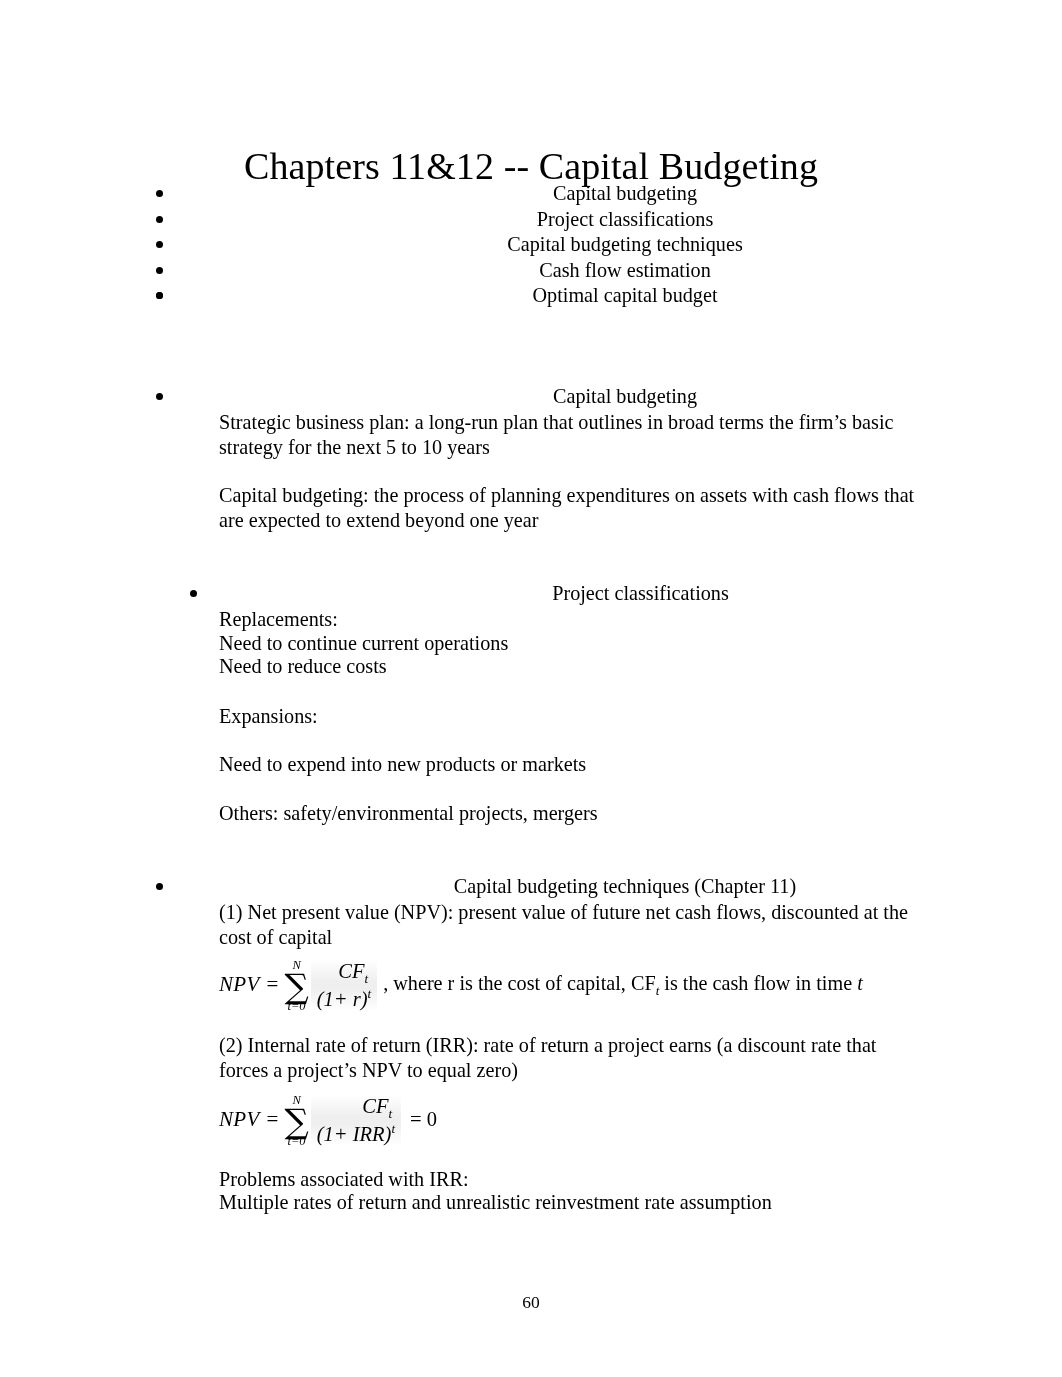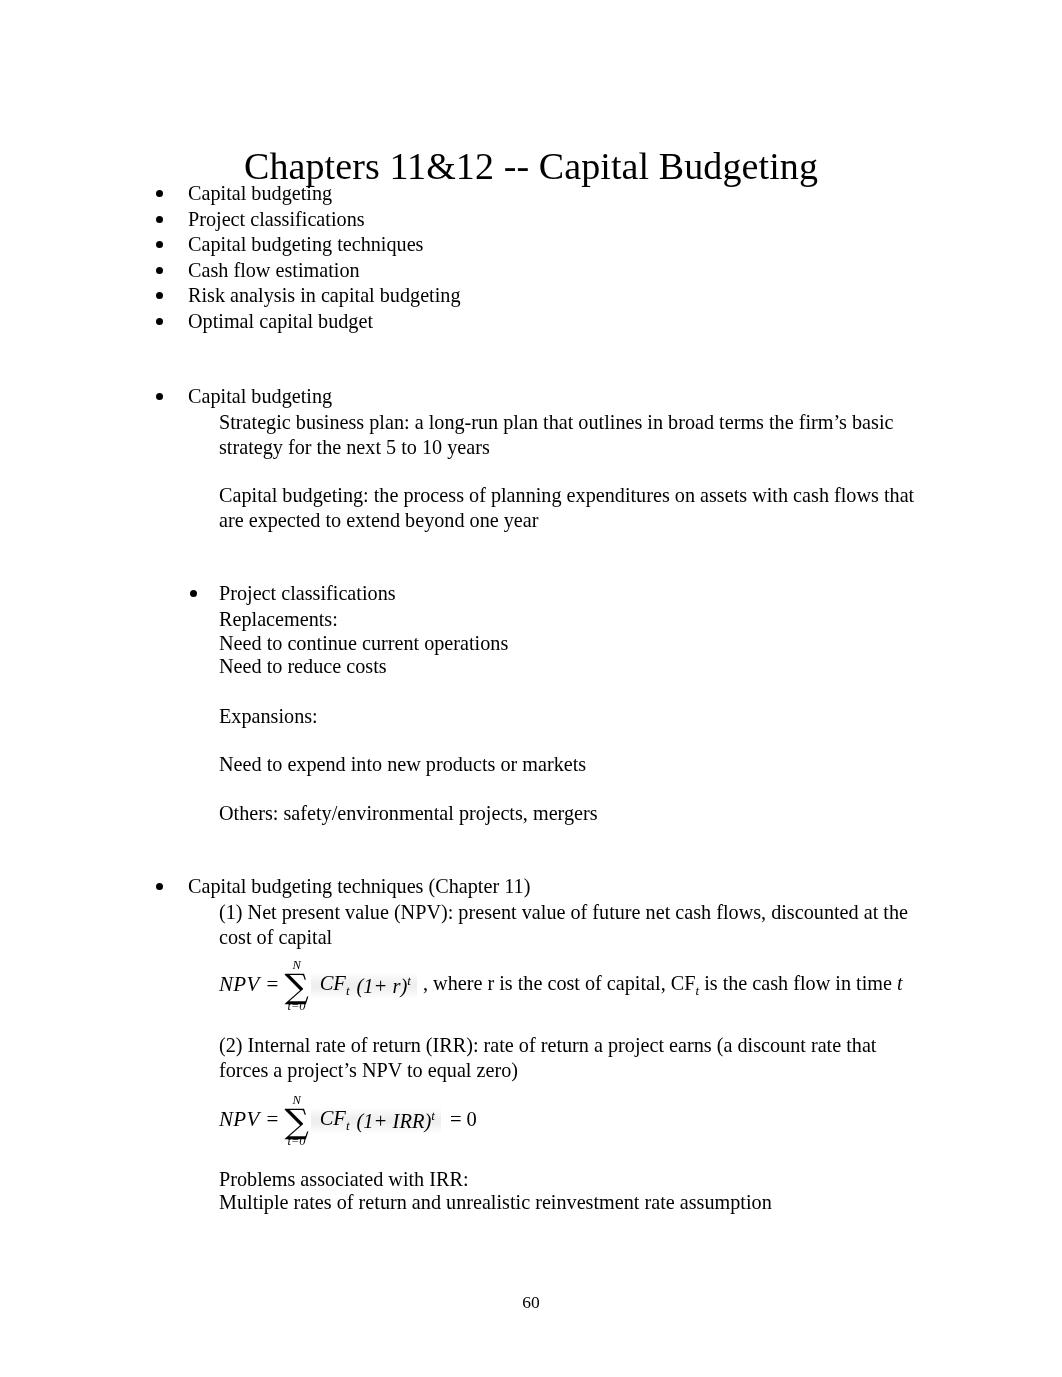--- a/index.html
+++ b/index.html
@@ -39,20 +39,21 @@
   .block {
     position: absolute;
     left: 0;
     width: 1062px;
   }
 
   ul.bullets {
     list-style: none;
     margin: 0;
     padding: 0;
+    text-align: center;
   }
   ul.bullets li {
     position: relative;
     font-size: 20.2px;
     line-height: 25.5px;
     padding-left: 0;
     white-space: nowrap;
   }
   .bullet-dot {
     position: absolute;
@@ -127,22 +128,22 @@
     font-family: "DejaVu Serif", serif;
   }
   .sum-bot {
     font-size: 12.5px;
     font-style: italic;
     line-height: 1;
     margin-top: -2px;
   }
   .frac {
     display: inline-flex;
-    flex-direction: row;
-    align-items: center;
+    flex-direction: column;
+    align-items: flex-end;
     justify-content: center;
     position: relative;
     top: 1px;
     background: linear-gradient(to bottom,
         rgba(255,255,255,0) 0%,
         rgba(236,236,236,0.85) 42%,
         rgba(236,236,236,0.85) 58%,
         rgba(255,255,255,0) 100%);
     padding: 0 4px;
   }
@@ -209,21 +210,20 @@
       <li class="lvl1">
         <span class="bullet-dot"></span>
         <span class="li-text">Capital budgeting techniques</span>
       </li>
       <li class="lvl1">
         <span class="bullet-dot"></span>
         <span class="li-text">Cash flow estimation</span>
       </li>
       <li class="lvl1">
         <span class="bullet-dot"></span>
-        <span class="li-text">Risk analysis in capital budgeting</span>
       </li>
       <li class="lvl1">
         <span class="bullet-dot"></span>
         <span class="li-text">Optimal capital budget</span>
       </li>
     </ul>
   </div>
 
   <div class="block" style="top: 384px;">
     <ul class="bullets">

